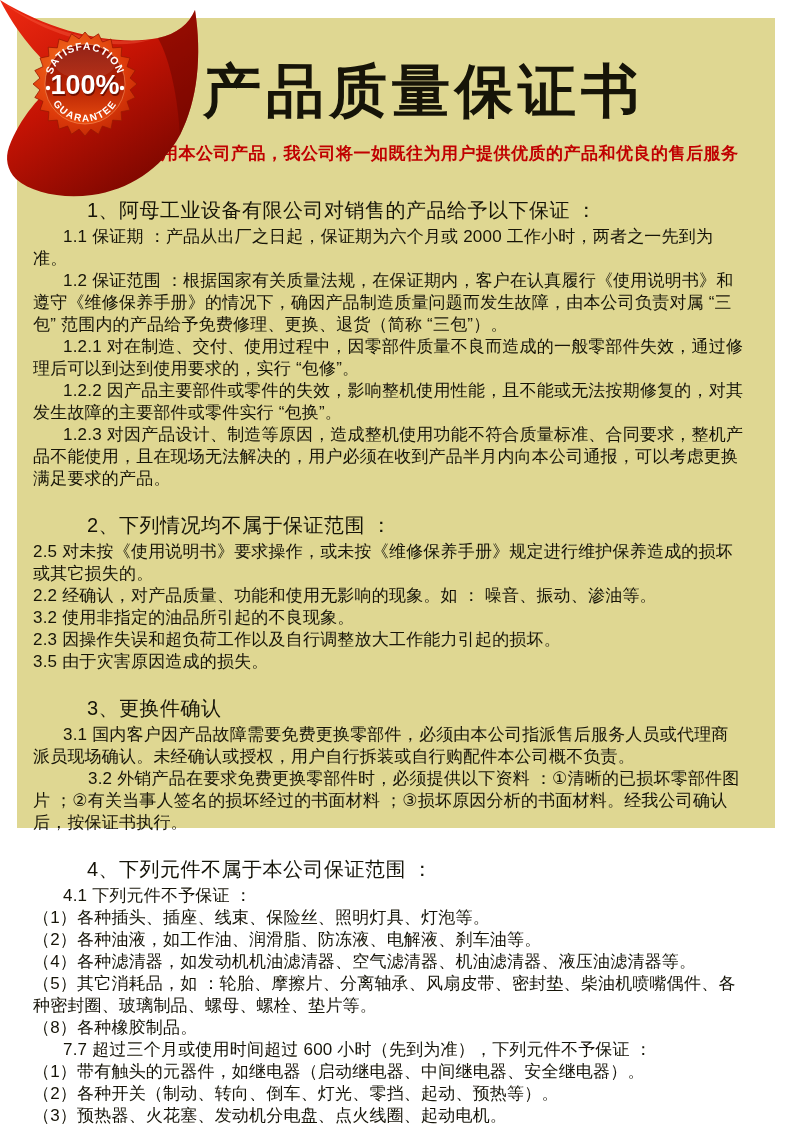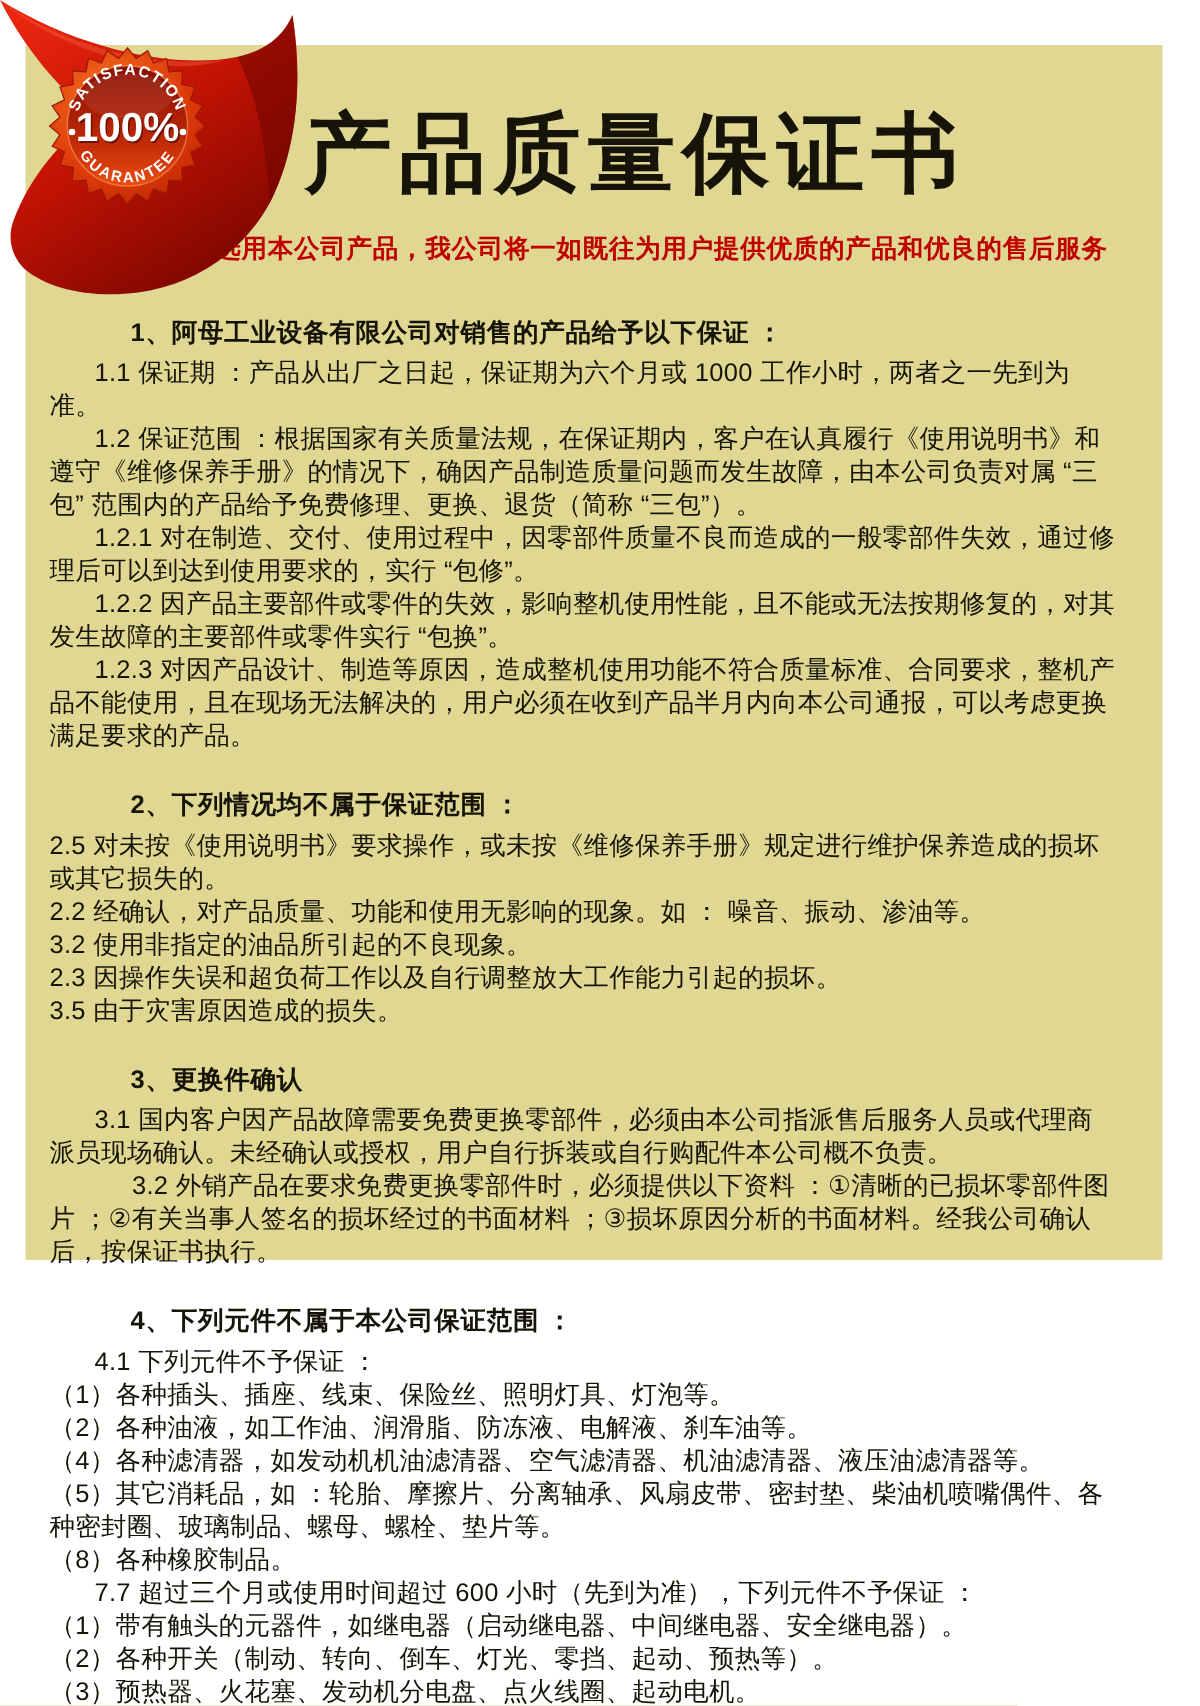--- a/index.html
+++ b/index.html
@@ -1,59 +1,59 @@
 <!DOCTYPE html>
 <html><head>
 <meta charset="utf-8">
 <style>
   html,body{margin:0;padding:0;}
   body{
     width:800px;height:1137px;background:#ffffff;overflow:hidden;position:relative;
     font-family:"Liberation Sans","DejaVu Sans",sans-serif;
   }
   .page{
-    position:absolute;left:17px;top:30px;width:758px;height:810px;
+    position:absolute;left:17px;top:18px;width:758px;height:810px;
     background:var(--page-bg,#dfd792);
   }
   .doc-header{padding-top:40px;}
   .doc-title{
     margin:0 0 0 55px;text-align:center;
     font-size:58px;line-height:66px;font-weight:bold;letter-spacing:5px;
     color:var(--ink,#161408);
   }
   .doc-subtitle{
     margin:18px 0 0 55px;text-align:center;
     font-size:17px;line-height:23px;font-weight:bold;letter-spacing:0.5px;
     color:var(--subtitle-red,#c00000);
   }
   .content{margin-top:32px;padding:0 30px 0 16px;color:var(--ink,#161408);}
   .section{margin-top:22px;}
   .section-heading{
-    font-size:17px;line-height:26px;font-weight:bold;
+    font-size:20px;line-height:26px;font-weight:normal;
     margin:0 0 3px 54px;letter-spacing:0.5px;
   }
   .content p{font-size:17px;line-height:22px;margin:0;letter-spacing:0.2px;}
   .p-indent{margin-left:25px;text-indent:30px;}
   .p-flush{margin-left:25px;}
   .p-item{margin-left:0;}
   .p-indent-wide{margin-left:0;text-indent:55px;}
   .emblem{position:absolute;left:0;top:0;width:210px;height:215px;z-index:5;}
 </style>
 </head>
 <body style="--page-bg: #dfd792; --ink: #161408; --subtitle-red: #c00000; background: rgb(255, 255, 255);">
 
 <div class="page">
   <div class="doc-header">
     <h1 class="doc-title">产品质量保证书</h1>
     <p class="doc-subtitle">感谢选用本公司产品，我公司将一如既往为用户提供优质的产品和优良的售后服务</p>
   </div>
   <div class="content">
       <section class="section">
         <h2 class="section-heading">1、阿母工业设备有限公司对销售的产品给予以下保证 ：</h2>
-        <p class="p-indent">1.1 保证期 ：产品从出厂之日起，保证期为六个月或 1000 工作小时，两者之一先到为准。</p>
+        <p class="p-indent">1.1 保证期 ：产品从出厂之日起，保证期为六个月或 2000 工作小时，两者之一先到为准。</p>
         <p class="p-indent">1.2 保证范围 ：根据国家有关质量法规，在保证期内，客户在认真履行《使用说明书》和遵守《维修保养手册》的情况下，确因产品制造质量问题而发生故障，由本公司负责对属 “三包” 范围内的产品给予免费修理、更换、退货（简称 “三包”）。</p>
         <p class="p-indent">1.2.1 对在制造、交付、使用过程中，因零部件质量不良而造成的一般零部件失效，通过修理后可以到达到使用要求的，实行 “包修”。</p>
         <p class="p-indent">1.2.2 因产品主要部件或零件的失效，影响整机使用性能，且不能或无法按期修复的，对其发生故障的主要部件或零件实行 “包换”。</p>
         <p class="p-indent">1.2.3 对因产品设计、制造等原因，造成整机使用功能不符合质量标准、合同要求，整机产品不能使用，且在现场无法解决的，用户必须在收到产品半月内向本公司通报，可以考虑更换满足要求的产品。</p>
       </section>
       <section class="section">
         <h2 class="section-heading">2、下列情况均不属于保证范围 ：</h2>
         <p class="p-flush">2.5 对未按《使用说明书》要求操作，或未按《维修保养手册》规定进行维护保养造成的损坏或其它损失的。</p>
         <p class="p-flush">2.2 经确认，对产品质量、功能和使用无影响的现象。如 ： 噪音、振动、渗油等。</p>
         <p class="p-flush">3.2 使用非指定的油品所引起的不良现象。</p>

